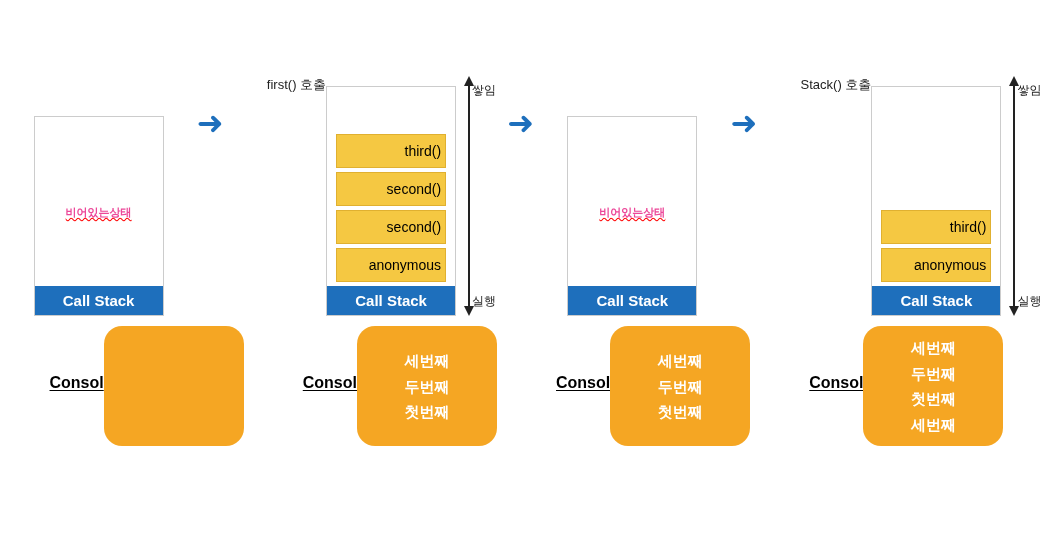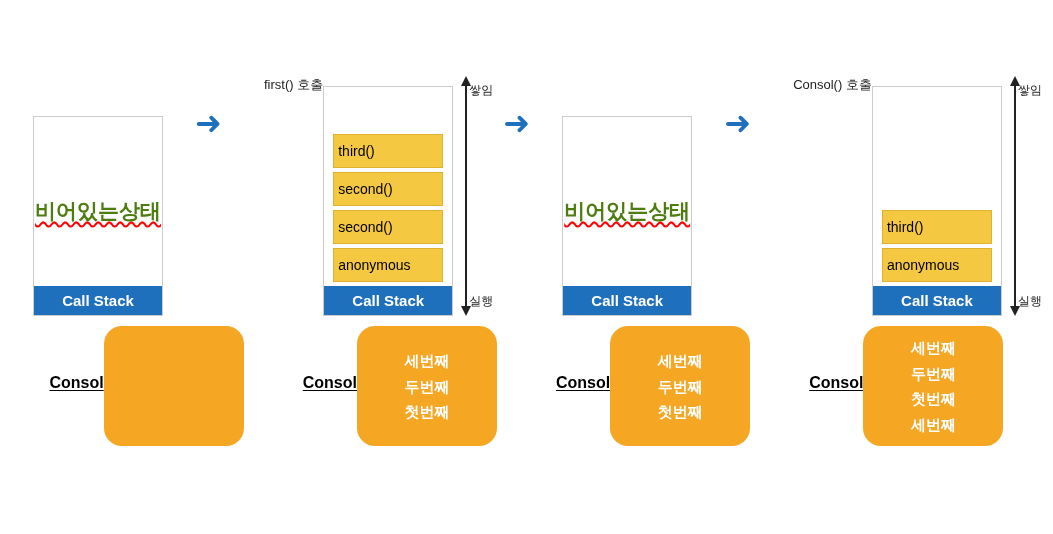--- a/index.html
+++ b/index.html
@@ -65,22 +65,22 @@
       color: #fff;
       font-size: 15px;
       font-weight: bold;
       width: 100%;
       text-align: center;
       padding: 6px 16px;
       margin-top: 0;
     }
 
     .empty-label {
-      color: #4d7c0f;
-      font-size: 21px;
+      color: #ec4899;
+      font-size: 11px;
       font-weight: bold;
       text-decoration: underline wavy red;
       padding: 10px;
       position: absolute;
       top: 50%;
       left: 50%;
       transform: translate(-50%, -60%);
       white-space: nowrap;
       font-family: Liberation Serif, serif;
     }
@@ -91,21 +91,21 @@
       flex-direction: column;
       width: 100%;
       align-items: center;
       padding-bottom: 2px;
     }
 
     .stack-item {
       background: #f5c842;
       border: 1px solid #e0b030;
       width: 110px;
-      text-align: left;
+      text-align: right;
       padding: 8px 4px;
       margin: 2px 0;
       font-size: 14px;
       font-weight: normal;
     }
 
     
     .arrow-right {
       font-size: 32px;
       color: #1e6fbc;
@@ -216,21 +216,21 @@
     <div class="diagram-unit" style="align-self:flex-end;">
       <div class="callstack-box">
         <span class="empty-label">비어있는상태</span>
         <div class="callstack-label">Call Stack</div>
       </div>
     </div>
 
     <div class="arrow-right">➜</div>
 
     <div class="diagram-unit" style="position:relative;">
-      <div style="font-size:13px; color:#222; margin-bottom:4px; align-self:flex-start; padding-left:10px;">Consol() 호출</div>
+      <div style="font-size:13px; color:#222; margin-bottom:4px; align-self:flex-start; padding-left:10px;">Stack() 호출</div>
       <div style="display:flex; flex-direction:row; align-items:flex-end; position:relative;">
         <div style="display:flex; flex-direction:column; align-items:center; position:relative;">
           <div class="callstack-box" style="min-height:230px; justify-content:flex-end;">
             <div class="stack-items">
               <div class="stack-item">third()</div>
               <div class="stack-item">anonymous</div>
             </div>
             <div class="callstack-label">Call Stack</div>
           </div>
         </div>

